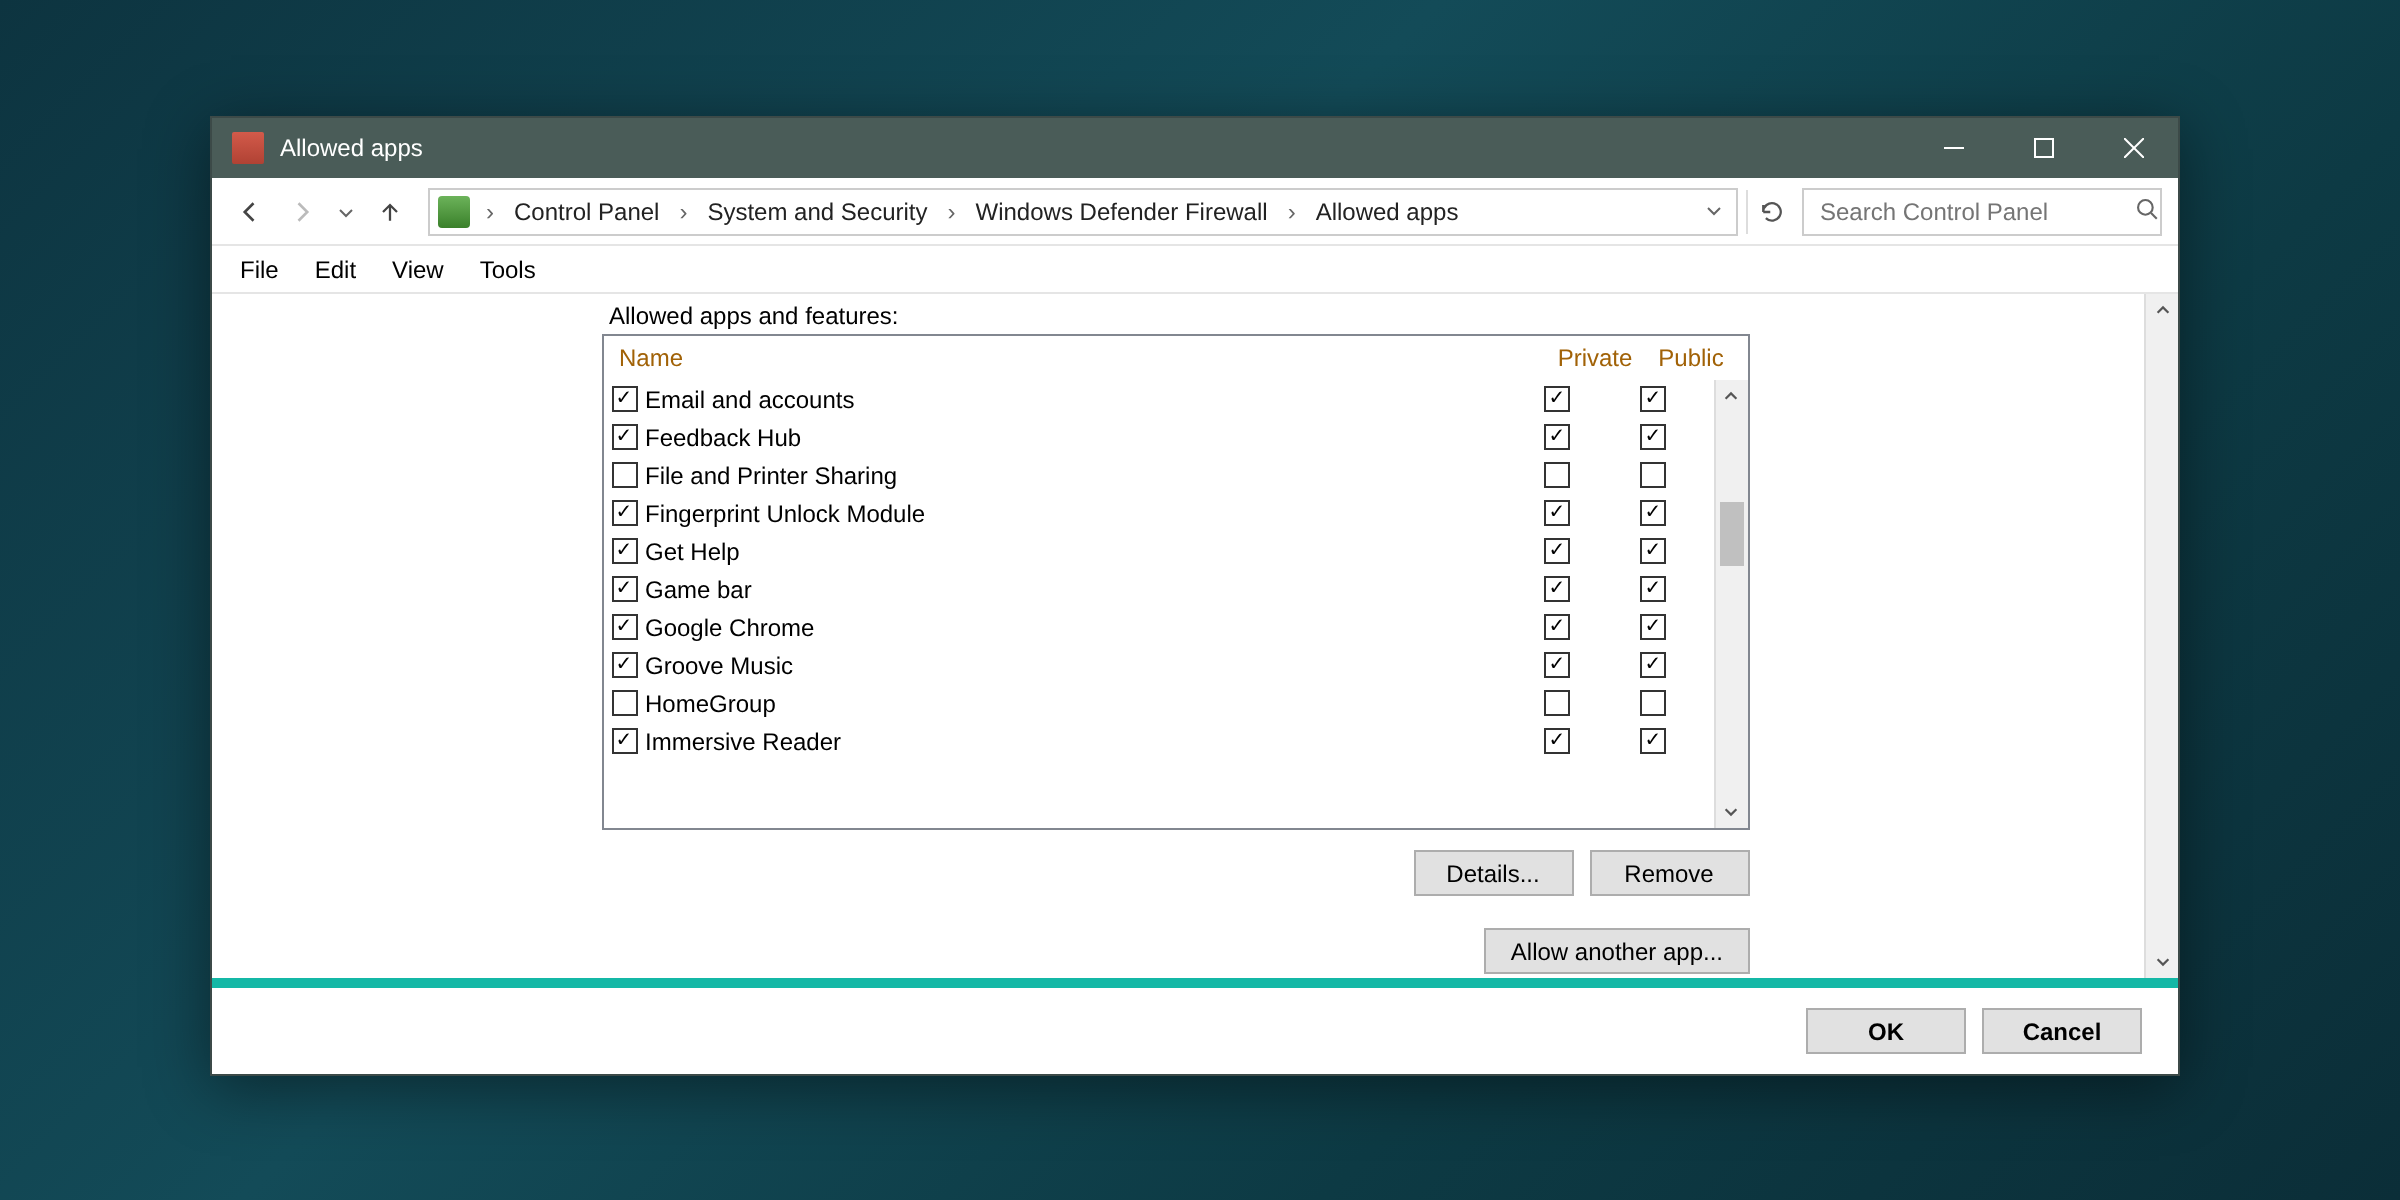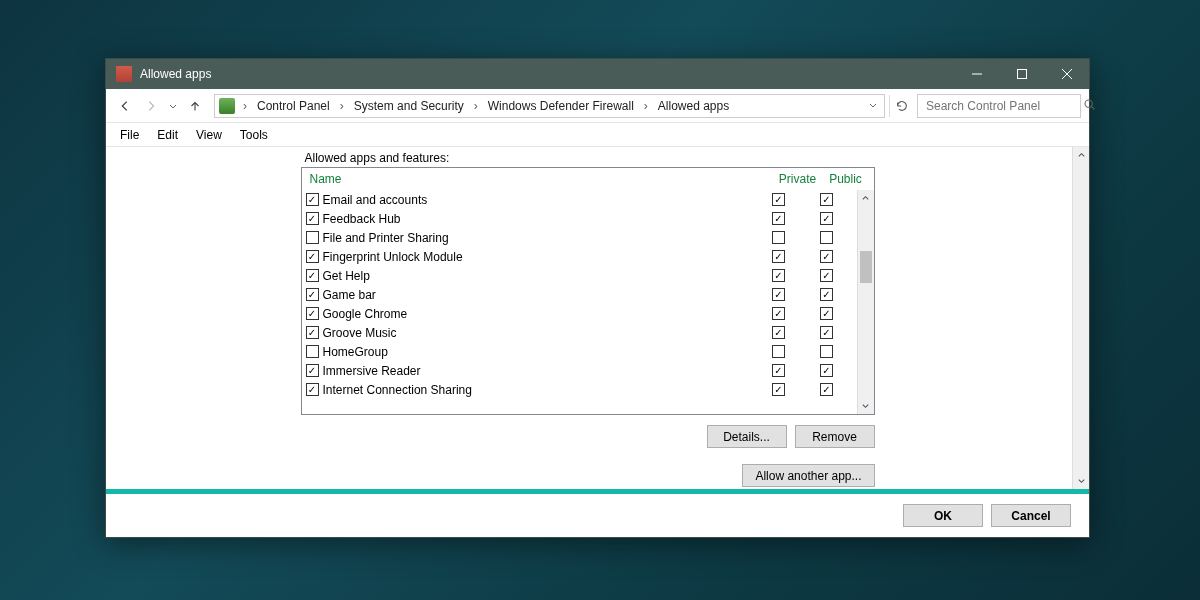--- a/index.html
+++ b/index.html
@@ -59,21 +59,21 @@
   }
   .addrbox .cp-icon {
     width:16px; height:16px;
     background: linear-gradient(#6cb35a,#3a802a); border-radius:2px;
   }
   .crumb { padding:0 2px; color:#222; }
   .crumb-sep { color:#666; padding:0 4px; }
   .addr-right { margin-left:auto; display:flex; align-items:center; gap:4px; padding-right:4px;}
   .refresh-btn { width:24px; height:22px; display:flex; align-items:center; justify-content:center; border-left:1px solid #ddd;}
   .searchbox {
-    width:164px; height:24px; border:1px solid #ccc;
+    width:180px; height:24px; border:1px solid #ccc;
     display:flex; align-items:center; padding:0 6px;
     font-size:12px;
   }
   .searchbox input {
     flex:1; border:none; outline:none; font-size:12px; color:#666;
     background:transparent;
   }
   .searchbox .search-icon { color:#666; }
   .menubar {
     height:24px; display:flex; align-items:center; gap:2px;
@@ -95,21 +95,21 @@
   }
   .panel-wrap { width:574px;  }
   .section-label { color:#000; font-size:12px; margin:4px 0 2px 4px; }
   .listbox {
     border:1px solid #828790;
     height:248px; position:relative; overflow:hidden;
     background:#fff;
   }
   .list-header {
     display:flex; align-items:center;
-    height:22px; font-size:12px; color:#15803d;
+    height:22px; font-size:12px; color:#a16207;
     padding:0 4px;
   }
   .list-header .col-name { flex:1; padding-left:4px; }
   .list-header .col { width:48px; text-align:center; }
   .list-body {
     position:absolute; top:22px; bottom:0; left:0; right:17px;
     overflow:hidden;
   }
   .list-row {
     display:flex; align-items:center; height:19px;
@@ -341,30 +341,20 @@
               <div class="list-row">
                 <span class="cb checked"></span>
                 <span class="rname">Immersive Reader</span>
                 <span class="ccol">
                   <span class="cb checked"></span>
                 </span>
                 <span class="ccol">
                   <span class="cb checked"></span>
                 </span>
               </div>
-              <div class="list-row">
-                <span class="cb checked"></span>
-                <span class="rname">Internet Connection Sharing</span>
-                <span class="ccol">
-                  <span class="cb checked"></span>
-                </span>
-                <span class="ccol">
-                  <span class="cb checked"></span>
-                </span>
-              </div>
             </div>
           <div class="list-scroll">
             <div class="arrow">
               <svg width="9" height="9" viewBox="0 0 10 10">
                   <path d="M2 6 L5 3 L8 6" fill="none" stroke="currentColor" stroke-width="1.2"></path>
                 </svg>
             </div>
             <div class="track">
                 <div class="thumb"></div>
               </div>

